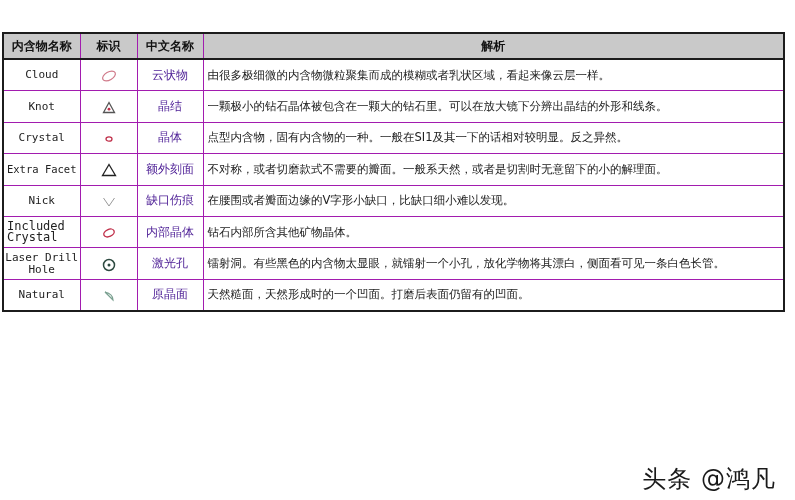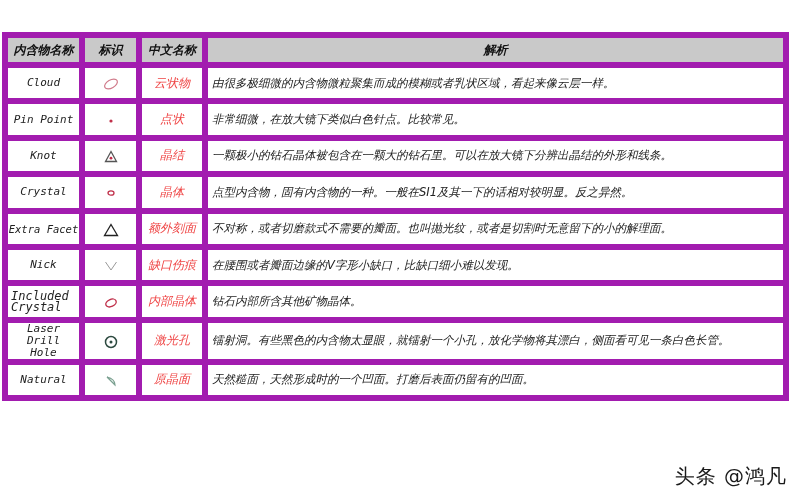--- a/index.html
+++ b/index.html
@@ -1,32 +1,32 @@
 <!DOCTYPE html>
 <html><head>
 <meta charset="utf-8">
 <style>
   html, body { margin:0; padding:0; background:#ffffff; }
   body { width:795px; height:500px; position:relative; overflow:hidden;
          font-family: "DejaVu Sans", "Liberation Sans", sans-serif; color:#1a1a1a; }
   .tbl { position:absolute; left:2px; top:32px; width:781px;
          border-collapse:collapse; table-layout:fixed; border:2px solid #1c1c1c; }
-  .tbl th, .tbl td { border:6px solid #a21caf; padding:0; overflow:hidden;font-style:italic; }
+  .tbl th, .tbl td { border:1px solid #a21caf; padding:0; overflow:hidden; }
   .tbl thead th { background:#c9c9c9; height:24px; font-size:12px; font-weight:bold;
                   text-align:center; color:#111; border-bottom:2px solid #1c1c1c; }
   .tbl tbody td { height:30.4px; }
   .c-name { text-align:center; font-family:"DejaVu Sans Mono","Liberation Mono",monospace;
             font-size:11px; color:#222; line-height:12px;margin-top:16px; }
   .c-name.small { font-family:"DejaVu Sans","Liberation Sans",sans-serif; font-size:9px; text-align:left; padding-left:3px; line-height:11px; }
   .c-name.smallmono { font-family:"DejaVu Sans Mono","Liberation Mono",monospace; font-size:12px; text-align:left; padding-left:3px; line-height:11px;}
   .c-icon { text-align:center; }
-  .c-cn { text-align:center; font-size:12px; color:#ef4444; }
+  .c-cn { text-align:center; font-size:12px; color:#4c1d95; }
   .c-desc { font-size:11.5px; padding-left:4px !important; color:#222; white-space:nowrap; }
   .icon { display:inline-block; vertical-align:middle; }
-  .watermark { position:absolute; right:8px; top:463px; font-size:20px; color:#1a1a1a;
+  .watermark { position:absolute; right:19px; top:463px; font-size:24px; color:#1a1a1a;
                font-family:"DejaVu Sans","Liberation Sans",sans-serif; letter-spacing:1px;
                text-shadow:0 0 2px #fff, 0 0 2px #fff; }
 </style>
 </head>
 <body>
 
 <table class="tbl">
   <colgroup>
     <col style="width:77px">
       <col style="width:57px">
@@ -46,28 +46,20 @@
     <tr>
       <td class="c-name">Cloud</td>
       <td class="c-icon"><svg class="icon" width="18" height="14" viewBox="0 0 18 14">
             <ellipse cx="9" cy="7" rx="7" ry="4" transform="rotate(-30 9 7)" fill="none" stroke="#d07a8a" stroke-width="1.2"></ellipse>
           </svg></td>
       <td class="c-cn">云状物</td>
       <td class="c-desc">由很多极细微的内含物微粒聚集而成的模糊或者乳状区域，看起来像云层一样。</td>
     </tr>
 
 
-    <tr>
-      <td class="c-name">Pin Point</td>
-      <td class="c-icon"><svg class="icon" width="8" height="8" viewBox="0 0 8 8">
-            <circle cx="4" cy="4" r="1.6" fill="#c0304a"></circle>
-          </svg></td>
-      <td class="c-cn">点状</td>
-      <td class="c-desc">非常细微，在放大镜下类似白色针点。比较常见。</td>
-    </tr>
 
 
     <tr>
       <td class="c-name">Knot</td>
       <td class="c-icon"><svg class="icon" width="14" height="13" viewBox="0 0 14 13">
             <path d="M7 1.5 L12.5 11.5 L1.5 11.5 Z" fill="none" stroke="#555" stroke-width="1.3"></path>
             <circle cx="7" cy="8.2" r="1.4" fill="#c0304a"></circle>
           </svg></td>
       <td class="c-cn">晶结</td>
       <td class="c-desc">一颗极小的钻石晶体被包含在一颗大的钻石里。可以在放大镜下分辨出晶结的外形和线条。</td>
@@ -82,21 +74,21 @@
       <td class="c-desc">点型内含物，固有内含物的一种。一般在SI1及其一下的话相对较明显。反之异然。</td>
     </tr>
 
 
     <tr>
       <td class="c-name" style="font-size:10.5px">Extra Facet</td>
       <td class="c-icon"><svg class="icon" width="16" height="14" viewBox="0 0 16 14">
             <path d="M8 1.5 L14.5 12.5 L1.5 12.5 Z" fill="none" stroke="#222" stroke-width="1.3"></path>
           </svg></td>
       <td class="c-cn">额外刻面</td>
-      <td class="c-desc">不对称，或者切磨款式不需要的瓣面。也叫抛光纹，或者是切割时无意留下的小的解理面。</td>
+      <td class="c-desc">不对称，或者切磨款式不需要的瓣面。一般系天然，或者是切割时无意留下的小的解理面。</td>
     </tr>
 
     <tr>
       <td class="c-name">Nick</td>
       <td class="c-icon"><svg class="icon" width="14" height="12" viewBox="0 0 14 12">
             <path d="M1.5 2 L7 10 L12.5 2" fill="none" stroke="#999" stroke-width="1"></path>
           </svg></td>
       <td class="c-cn">缺口伤痕</td>
       <td class="c-desc">在腰围或者瓣面边缘的V字形小缺口，比缺口细小难以发现。</td>
     </tr>

